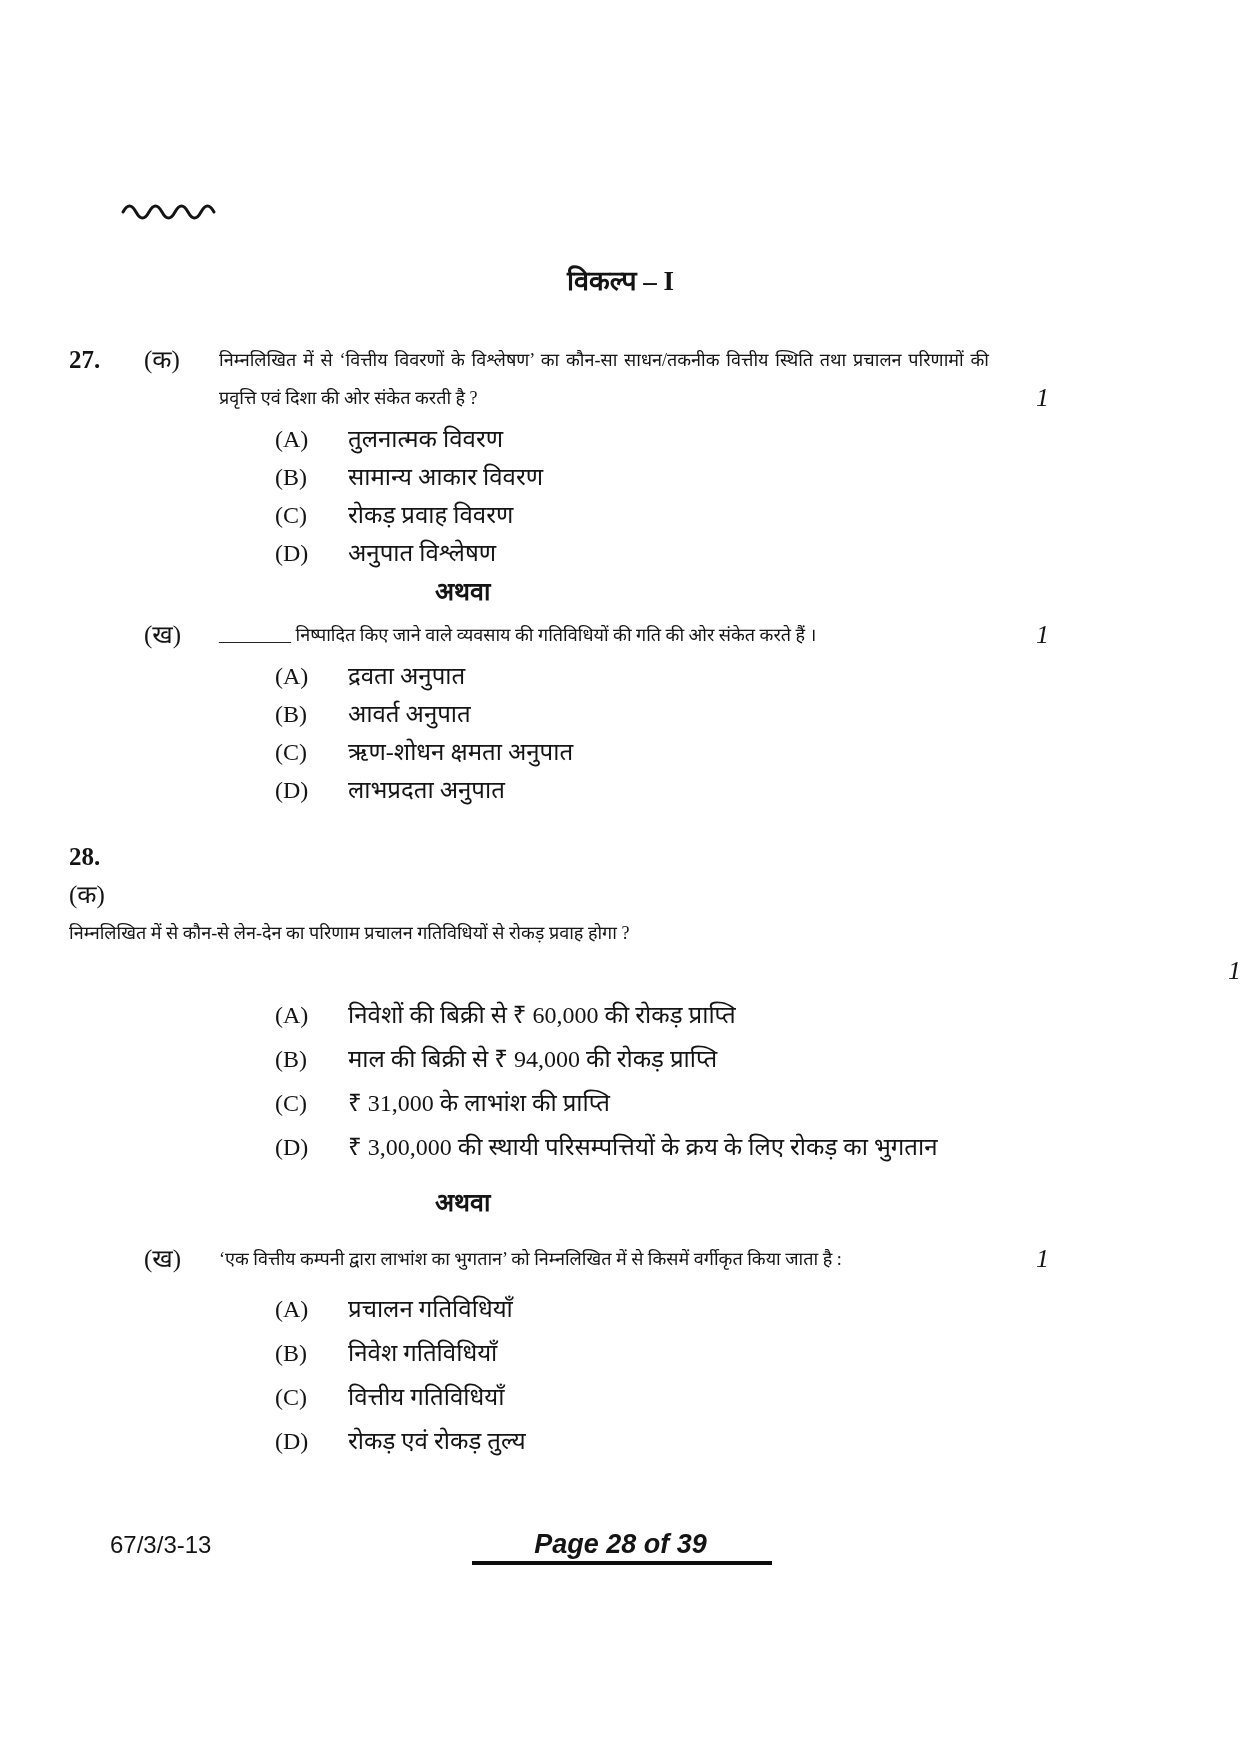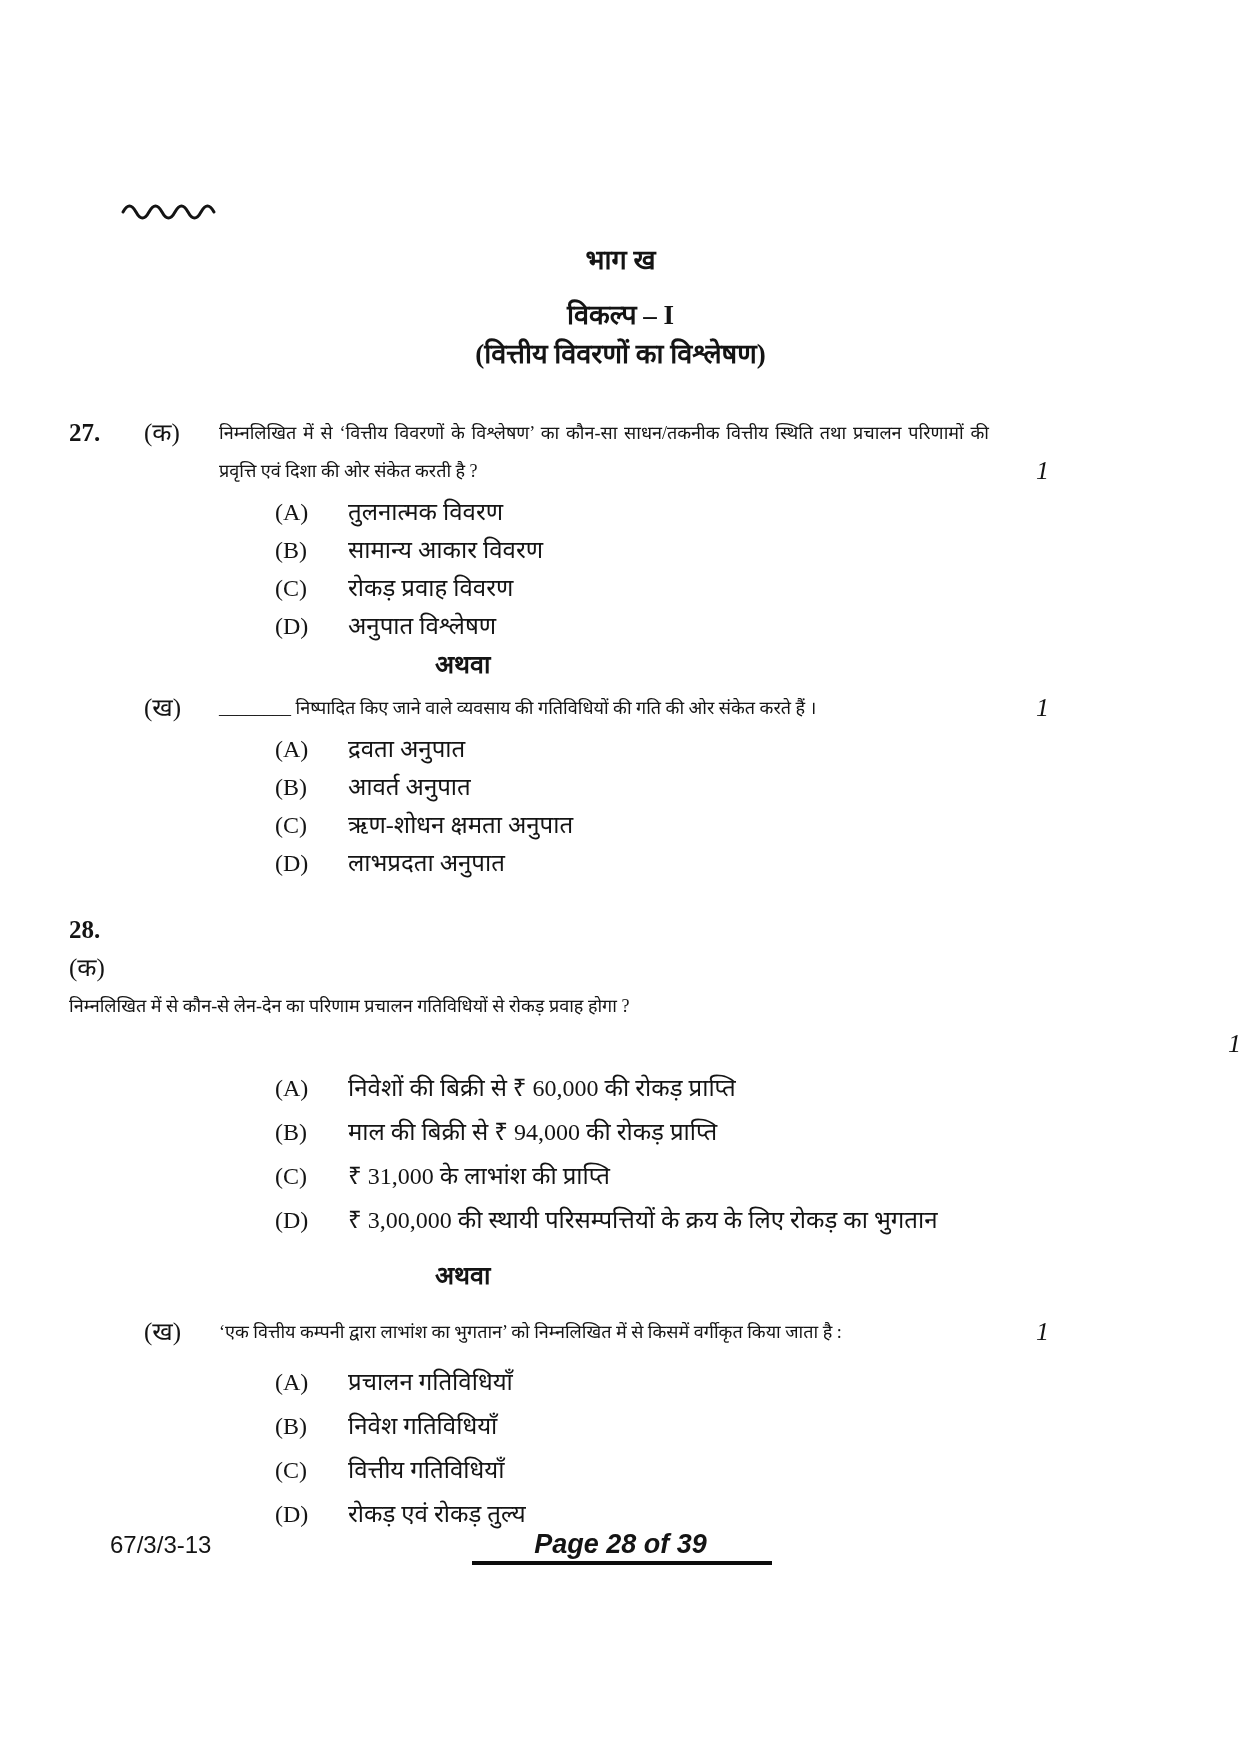--- a/index.html
+++ b/index.html
@@ -80,23 +80,21 @@
 <body>
 
 <div class="page">
 
   <svg class="squiggle" width="98" height="28" viewBox="0 0 98 28" aria-hidden="true">
     <path d="M3 15 Q9.5 3 16 15 T29 15 T42 15 T55 15 T68 15 T81 15 T94 15" fill="none" stroke="#141414" stroke-width="3" stroke-linecap="round"></path>
   </svg>
 
   <div class="content">
 
-    <div class="h-center">भाग ख</div>
     <div class="h-center h-option">विकल्प – I</div>
-    <div class="h-center h-subject">(वित्तीय विवरणों का विश्लेषण)</div>
 
     <div class="qline q27-line">
       <div class="qnum">27.</div>
       <div class="qpart">(क)</div>
       <div class="qtext">निम्नलिखित में से ‘वित्तीय विवरणों के विश्लेषण’ का कौन-सा साधन/तकनीक वित्तीय स्थिति तथा प्रचालन परिणामों की प्रवृत्ति एवं दिशा की ओर संकेत करती है ?</div>
       <div class="qmark">1</div>
     </div>
     <div class="opts q27a-opts">
       <div class="opt">
         <span class="olet">(A)</span>

